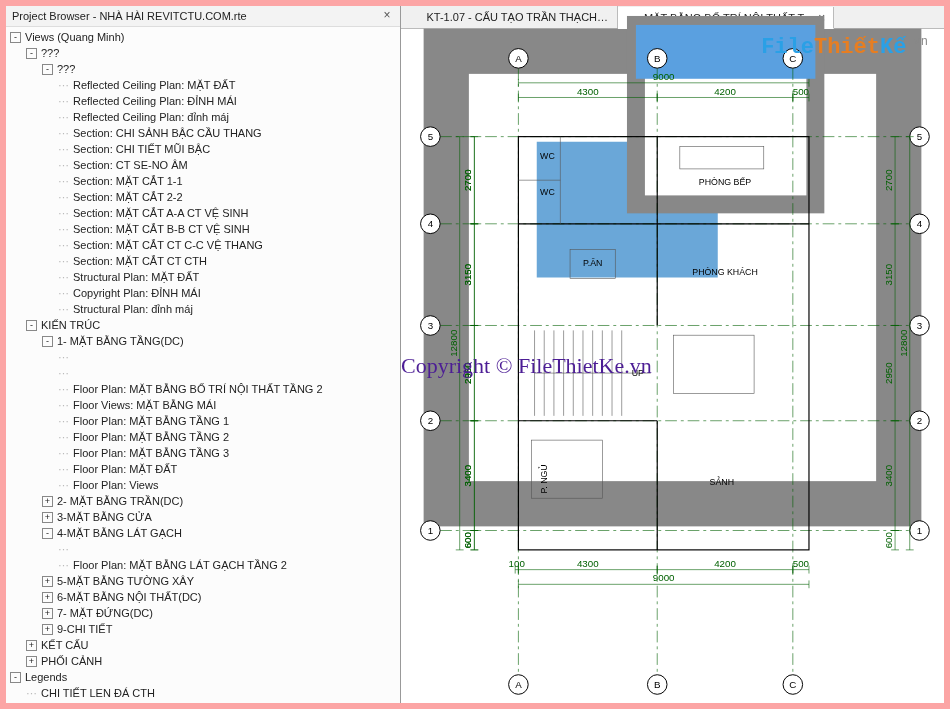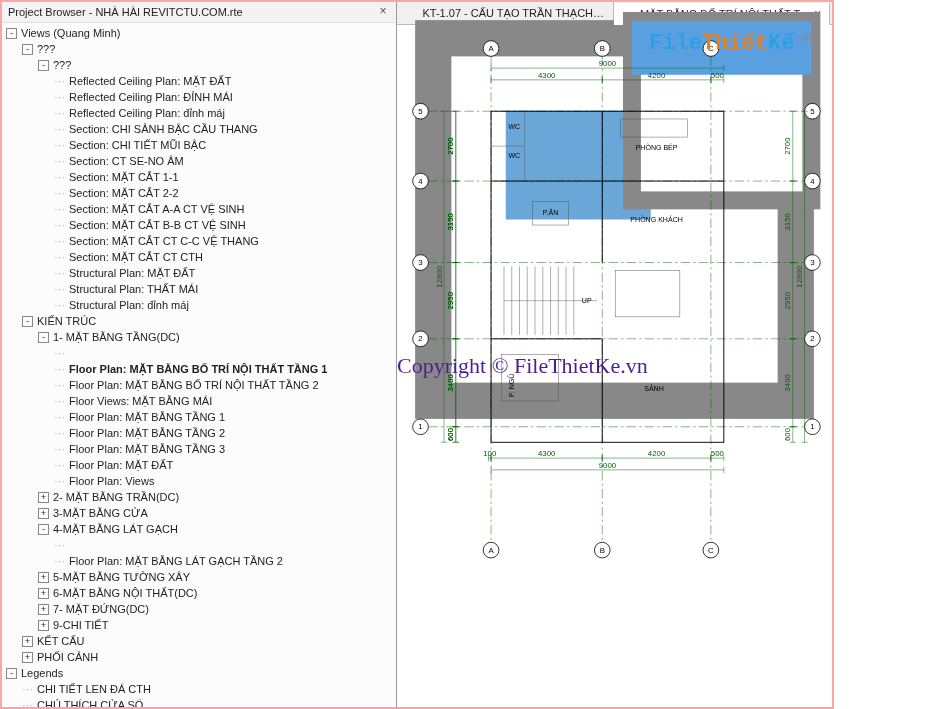--- a/index.html
+++ b/index.html
@@ -1,16 +1,16 @@
 <!DOCTYPE html>
 <html><head>
 <meta charset="utf-8">
 <style>
 html,body{margin:0;padding:0;font-family:"Segoe UI",Arial,sans-serif;font-size:11px;color:#222;overflow:hidden;width:950px;height:709px;background:#fff}
-.container{display:flex;width:834px;height:709px;border:2px solid #fca5a5;box-sizing:border-box}
+.container{display:flex;width:950px;height:709px;border:6px solid #fca5a5;box-sizing:border-box}
 
 .panel{width:394px;height:100%;border-right:1px solid #999;overflow:hidden;display:flex;flex-direction:column;background:#fcfcfc}
 .panel-title{padding:3px 6px;font-size:11px;background:#f3f3f3;border-bottom:1px solid #ddd;display:flex;align-items:center;justify-content:space-between}
 .panel-close{width:14px;height:14px;text-align:center;line-height:12px;font-size:12px;color:#555}
 .tree{flex:1;overflow:auto;padding:2px 0 4px 4px;line-height:16px}
 .row{display:flex;align-items:center;height:16px;cursor:default}
 .tw{display:inline-flex;width:11px;height:11px;align-items:center;justify-content:center;margin-right:2px}
 .tw.box{border:1px solid #888;font-size:9px;line-height:9px;width:9px;height:9px}
 .conn{color:#bbb;display:inline-block}
 .label{padding:0 2px}
@@ -152,21 +152,21 @@
           <span class="tw">
             <span class="conn">⋯</span>
           </span>
           <span class="label">Structural Plan: MẶT ĐẤT</span>
         </div>
         <div class="row">
           <span class="indent" style="width: 48px;"></span>
           <span class="tw">
             <span class="conn">⋯</span>
           </span>
-          <span class="label">Structural Plan: THẤT MÁI</span>
+          <span class="label">Copyright Plan: ĐỈNH MÁI</span>
         </div>
         <div class="row">
           <span class="indent" style="width: 48px;"></span>
           <span class="tw">
             <span class="conn">⋯</span>
           </span>
           <span class="label">Structural Plan: đỉnh máj</span>
         </div>
         <div class="row">
           <span class="indent" style="width: 16px;"></span>
@@ -182,21 +182,20 @@
           <span class="indent" style="width: 48px;"></span>
           <span class="tw">
             <span class="conn">⋯</span>
           </span>
         </div>
         <div class="row">
           <span class="indent" style="width: 48px;"></span>
           <span class="tw">
             <span class="conn">⋯</span>
           </span>
-          <span class="label sel">Floor Plan: MẶT BẰNG BỐ TRÍ NỘI THẤT TẦNG 1</span>
         </div>
         <div class="row">
           <span class="indent" style="width: 48px;"></span>
           <span class="tw">
             <span class="conn">⋯</span>
           </span>
           <span class="label">Floor Plan: MẶT BẰNG BỐ TRÍ NỘI THẤT TẦNG 2</span>
         </div>
         <div class="row">
           <span class="indent" style="width: 48px;"></span>

